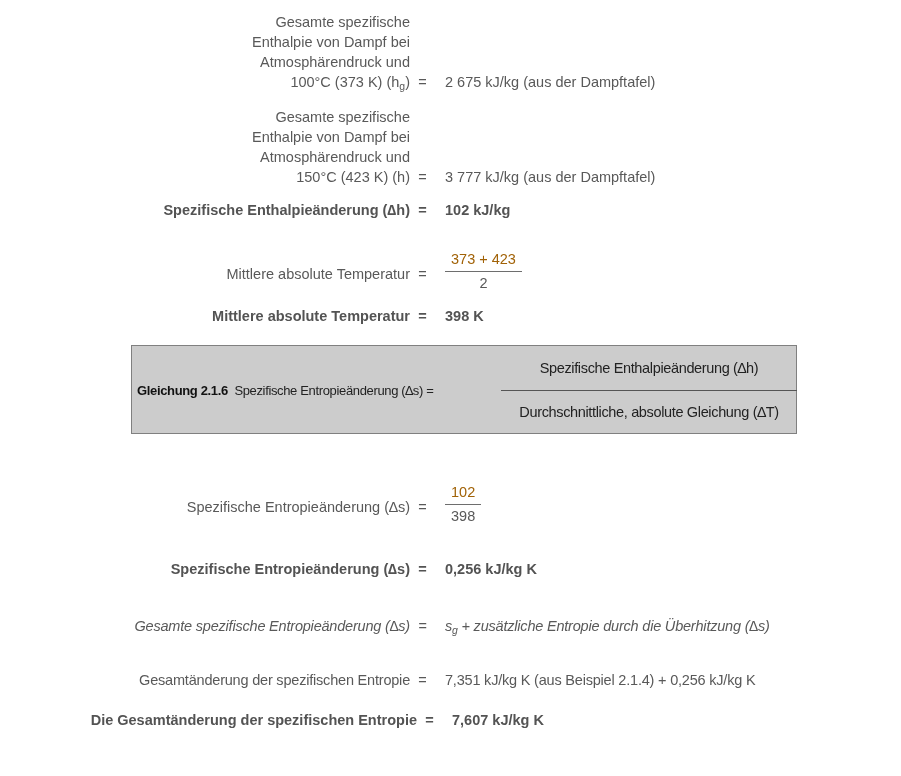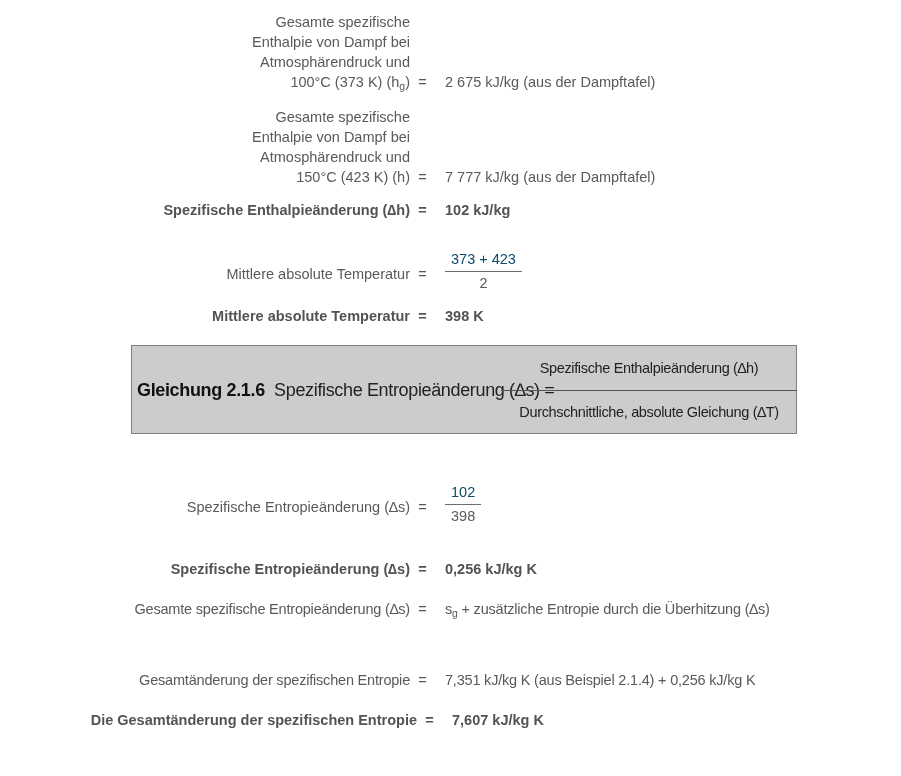--- a/index.html
+++ b/index.html
@@ -67,21 +67,21 @@
     vertical-align: middle;
     text-align: center;
     margin-left: 10px;
     position: relative;
     top: -12px;
   }
   .frac .num {
     font-size: 14.5px;
     line-height: 19px;
     padding: 0 6px;
-    color: #0c4a6e;
+    color: #a16207;
   }
   .frac .bar {
     height: 1px;
     background: #6e6e6e;
     margin: 2px 0 2px 0;
   }
   .frac .den {
     font-size: 14.5px;
     line-height: 19px;
     padding: 0 6px;
@@ -103,21 +103,21 @@
     position: relative;
     width: 100%;
     height: 100%;
   }
   .eqbox-left {
     position: absolute;
     left: 5px;
     top: 50%;
     transform: translateY(-50%);
     white-space: nowrap;
-    font-size: 18px;
+    font-size: 13px;
     color: #222222;
     letter-spacing: -0.35px;
   }
   .eqbox-left .gl {
     font-weight: bold;
     color: #111111;
   }
   .eqbox-frac {
     position: absolute;
     left: 369px;
@@ -172,21 +172,21 @@
     <div class="eq" style="align-self:flex-end;">=</div>
     <div class="val" style="align-self:flex-end;">2 675 kJ/kg (aus der Dampftafel)</div>
   </div>
 
   <div class="eqrow" style="top:107px;">
     <div class="lbl">Gesamte spezifische
 Enthalpie von Dampf bei
 Atmosphärendruck und
 150°C (423 K) (h)</div>
     <div class="eq" style="align-self:flex-end;">=</div>
-    <div class="val" style="align-self:flex-end;">7 777 kJ/kg (aus der Dampftafel)</div>
+    <div class="val" style="align-self:flex-end;">3 777 kJ/kg (aus der Dampftafel)</div>
   </div>
 
   <div class="eqrow bold" style="top:200px;">
     <div class="lbl">Spezifische Enthalpieänderung (∆h)</div>
     <div class="eq">=</div>
     <div class="val">102 kJ/kg</div>
   </div>
 
   <div class="eqrow" style="top:250px;">
     <div class="lbl" style="padding-top:14px;">Mittlere absolute Temperatur</div>
@@ -226,21 +226,21 @@
       <div class="den">398</div>
     </div>
   </div>
 
   <div class="eqrow bold" style="top:559px;">
     <div class="lbl">Spezifische Entropieänderung (∆s)</div>
     <div class="eq">=</div>
     <div class="val">0,256 kJ/kg K</div>
   </div>
 
-  <div class="eqrow cond" style="top:599px;">
+  <div class="eqrow cond" style="top:616px;font-style:italic;">
     <div class="lbl">Gesamte spezifische Entropieänderung (∆s)</div>
     <div class="eq">=</div>
     <div class="val"><span>s</span><sub>g</sub><span> + zusätzliche Entropie durch die Überhitzung (∆s)</span></div>
   </div>
 
   <div class="eqrow cond" style="top:670px;">
     <div class="lbl">Gesamtänderung der spezifischen Entropie</div>
     <div class="eq">=</div>
     <div class="val">7,351 kJ/kg K (aus Beispiel 2.1.4) + 0,256 kJ/kg K</div>
   </div>

